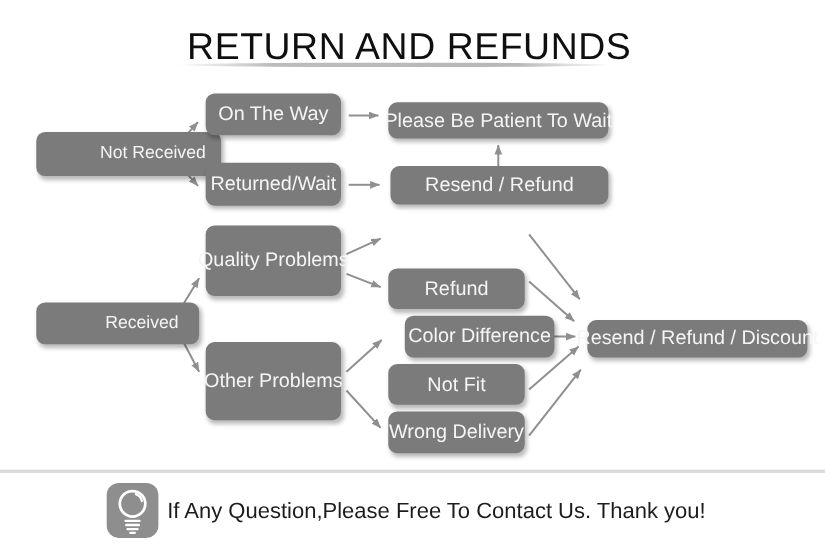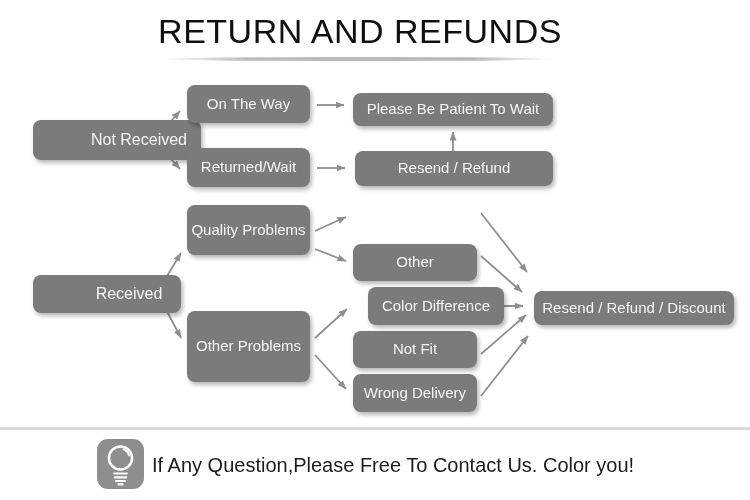--- a/index.html
+++ b/index.html
@@ -14,21 +14,21 @@
   .stage{
     position:relative;
     width:750px;height:500px;
     background:#ffffff;
     overflow:hidden;
     font-family:"Liberation Sans","DejaVu Sans",sans-serif;
   }
   .title{
     position:absolute;
     left:0;top:12px;width:720px;
-    margin:0;
+    margin:12px;
     text-align:center;
     font-size:34px;
     font-weight:400;
     letter-spacing:0.5px;
     color:var(--title);
   }
   .title-underline{
     position:absolute;
     left:160px;top:57px;width:397px;height:4px;
     border-radius:50%;
@@ -36,21 +36,21 @@
     filter:blur(0.6px);
   }
   .node{
     position:absolute;
     background:var(--box);
     color:var(--boxtext);
     border-radius:8px;
     box-shadow:2px 3px 4px rgba(0,0,0,0.28);
     display:flex;align-items:center;justify-content:center;
     text-align:center;
-    font-size:15px;
+    font-size:18px;
     line-height:1.1;
     white-space:nowrap;
   }
   .node.fz16{font-size:16px;padding-left:44px;}
   .edges{position:absolute;left:0;top:0;pointer-events:none;}
   .edges line{stroke:var(--arrow);stroke-width:1.8;}
   .edges marker path{fill:var(--arrow);}
   .footer-sep{
     position:absolute;
     left:0;right:0;top:427px;height:3px;
@@ -107,28 +107,28 @@
   <div class="node fz16" style="left:33px;top:120px;width:124px;height:40px">Not Received</div>
 
   <div class="node" style="left:187px;top:85px;width:123px;height:38px">On The Way</div>
 
   <div class="node" style="left:187px;top:148px;width:123px;height:39px">Returned/Wait</div>
 
   <div class="node" style="left:353px;top:93px;width:200px;height:33px">Please Be Patient To Wait</div>
 
   <div class="node" style="left:355px;top:151px;width:198px;height:35px">Resend / Refund</div>
 
-  <div class="node" style="left:187px;top:205px;width:123px;height:50px">Quality Problems</div>
+  <div class="node" style="left:187px;top:205px;width:123px;height:64px">Quality Problems</div>
 
   <div class="node fz16" style="left:33px;top:275px;width:104px;height:38px">Received</div>
 
   <div class="node" style="left:187px;top:311px;width:123px;height:71px">Other Problems</div>
 
 
-  <div class="node" style="left:353px;top:244px;width:124px;height:37px">Other</div>
+  <div class="node" style="left:353px;top:244px;width:124px;height:37px">Refund</div>
 
   <div class="node" style="left:368px;top:287px;width:136px;height:38px">Color Difference</div>
 
   <div class="node" style="left:353px;top:331px;width:124px;height:37px">Not Fit</div>
 
   <div class="node" style="left:353px;top:374px;width:124px;height:38px">Wrong Delivery</div>
 
   <div class="node" style="left:534px;top:291px;width:200px;height:34px">Resend / Refund / Discount</div>
 
   <div class="footer-sep"></div>
@@ -139,15 +139,15 @@
         <circle cx="23.5" cy="19" r="11.6" stroke-width="2.5"></circle>
         <path d="M 26.5,10.2 A 8.6,8.6 0 0 1 32,16.5" stroke-width="2"></path>
         <line x1="17.2" y1="34.5" x2="29.8" y2="34.5" stroke-width="2.2"></line>
         <line x1="17.8" y1="38.3" x2="29.2" y2="38.3" stroke-width="2.2"></line>
         <line x1="19" y1="42" x2="28" y2="42" stroke-width="2.2"></line>
         <line x1="21.5" y1="45.4" x2="25.5" y2="45.4" stroke-width="2.2"></line>
       </g>
     </svg>
   </div>
 
-  <div class="footer-text">If Any Question,Please Free To Contact Us. Color you!</div>
+  <div class="footer-text">If Any Question,Please Free To Contact Us. Thank you!</div>
 
 </div>
 
 </body></html>

